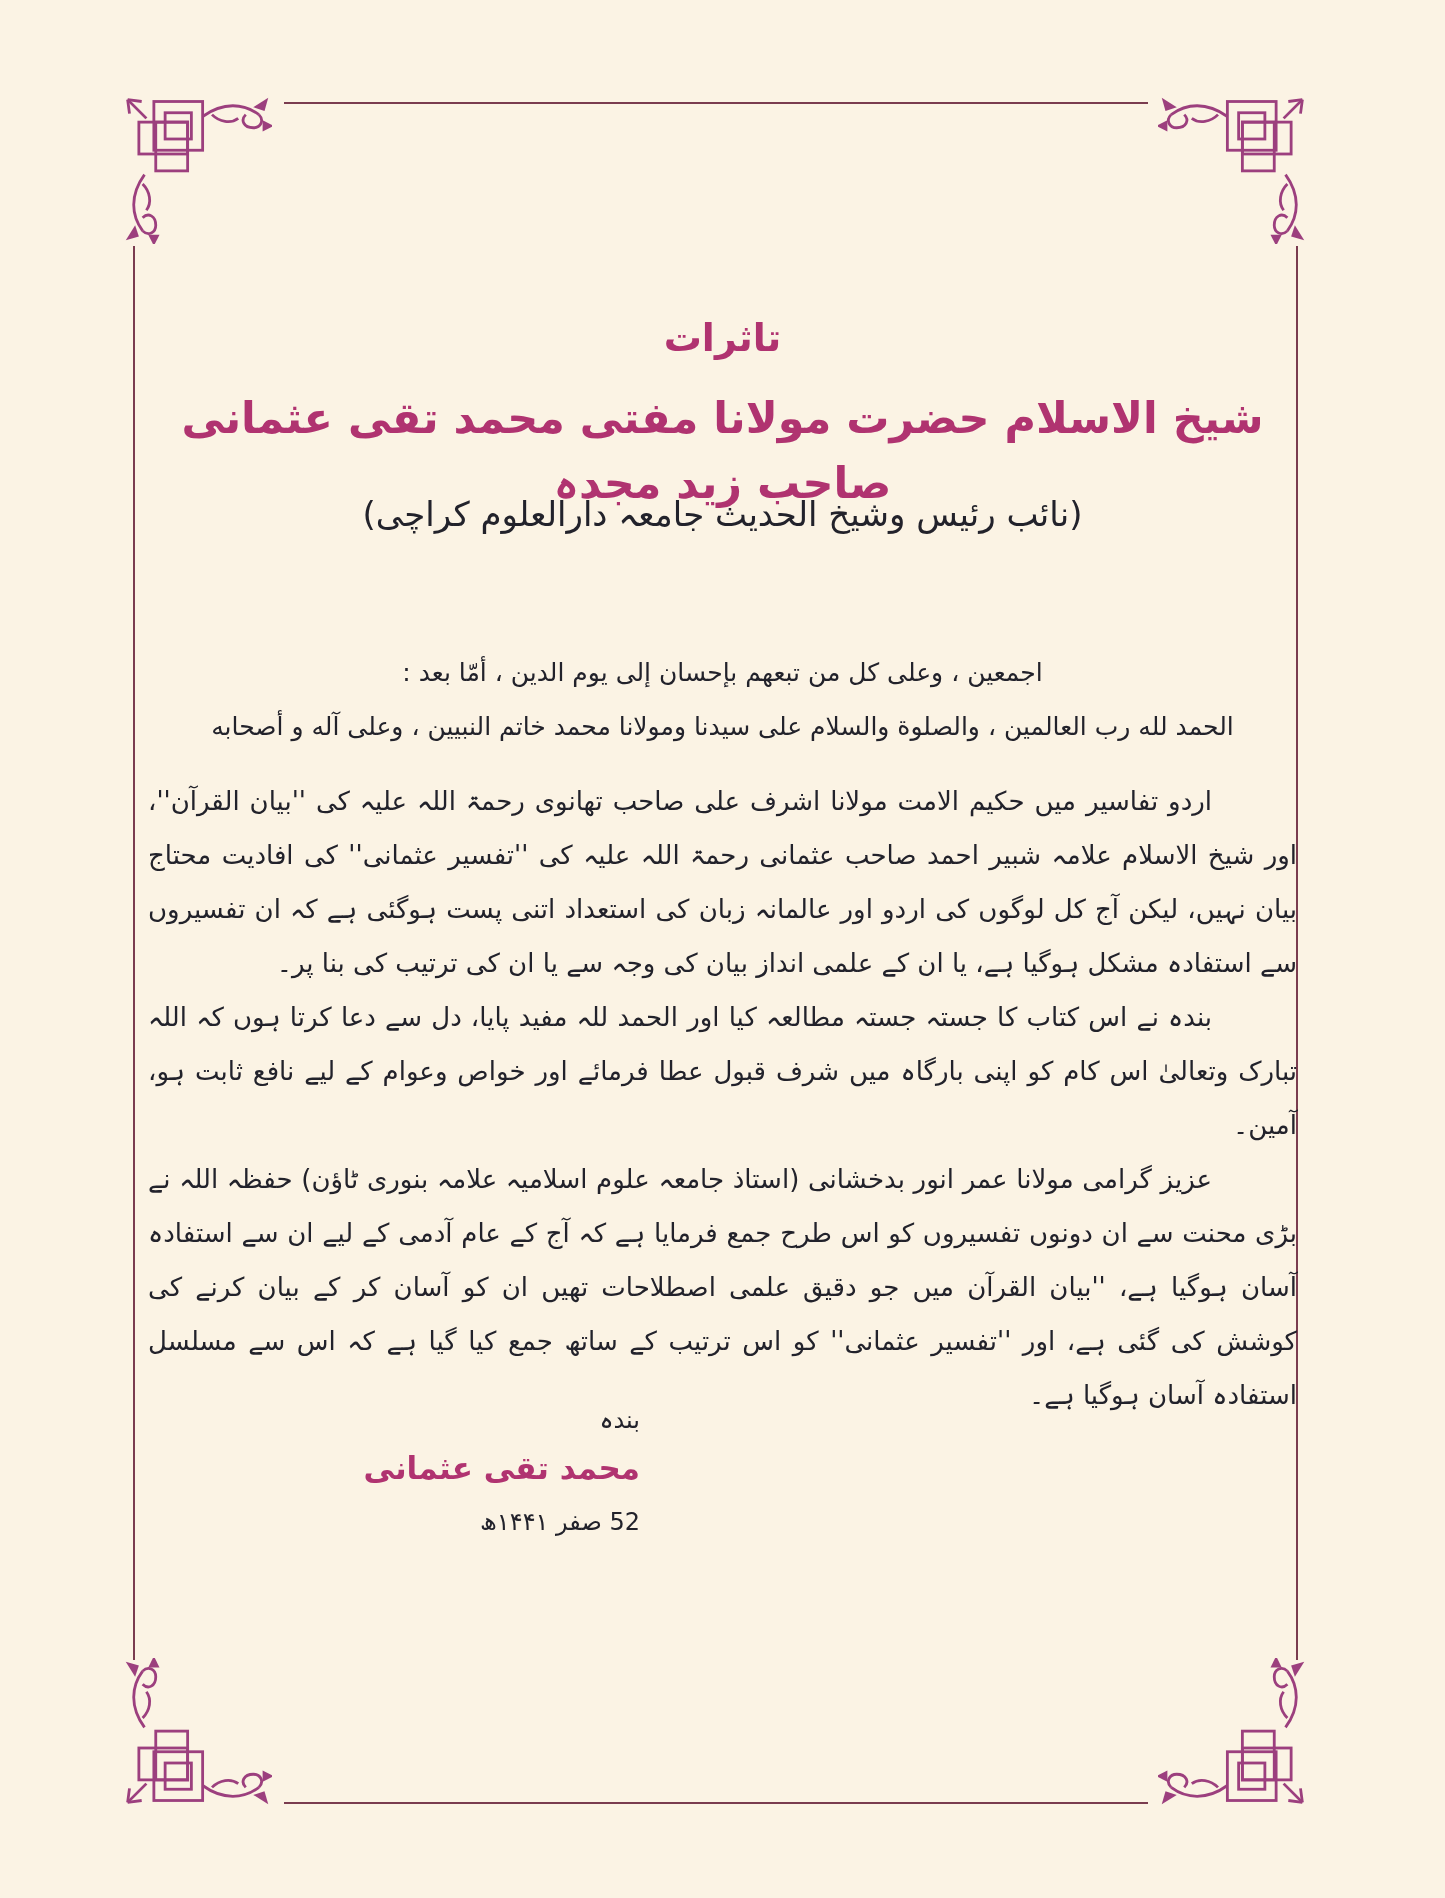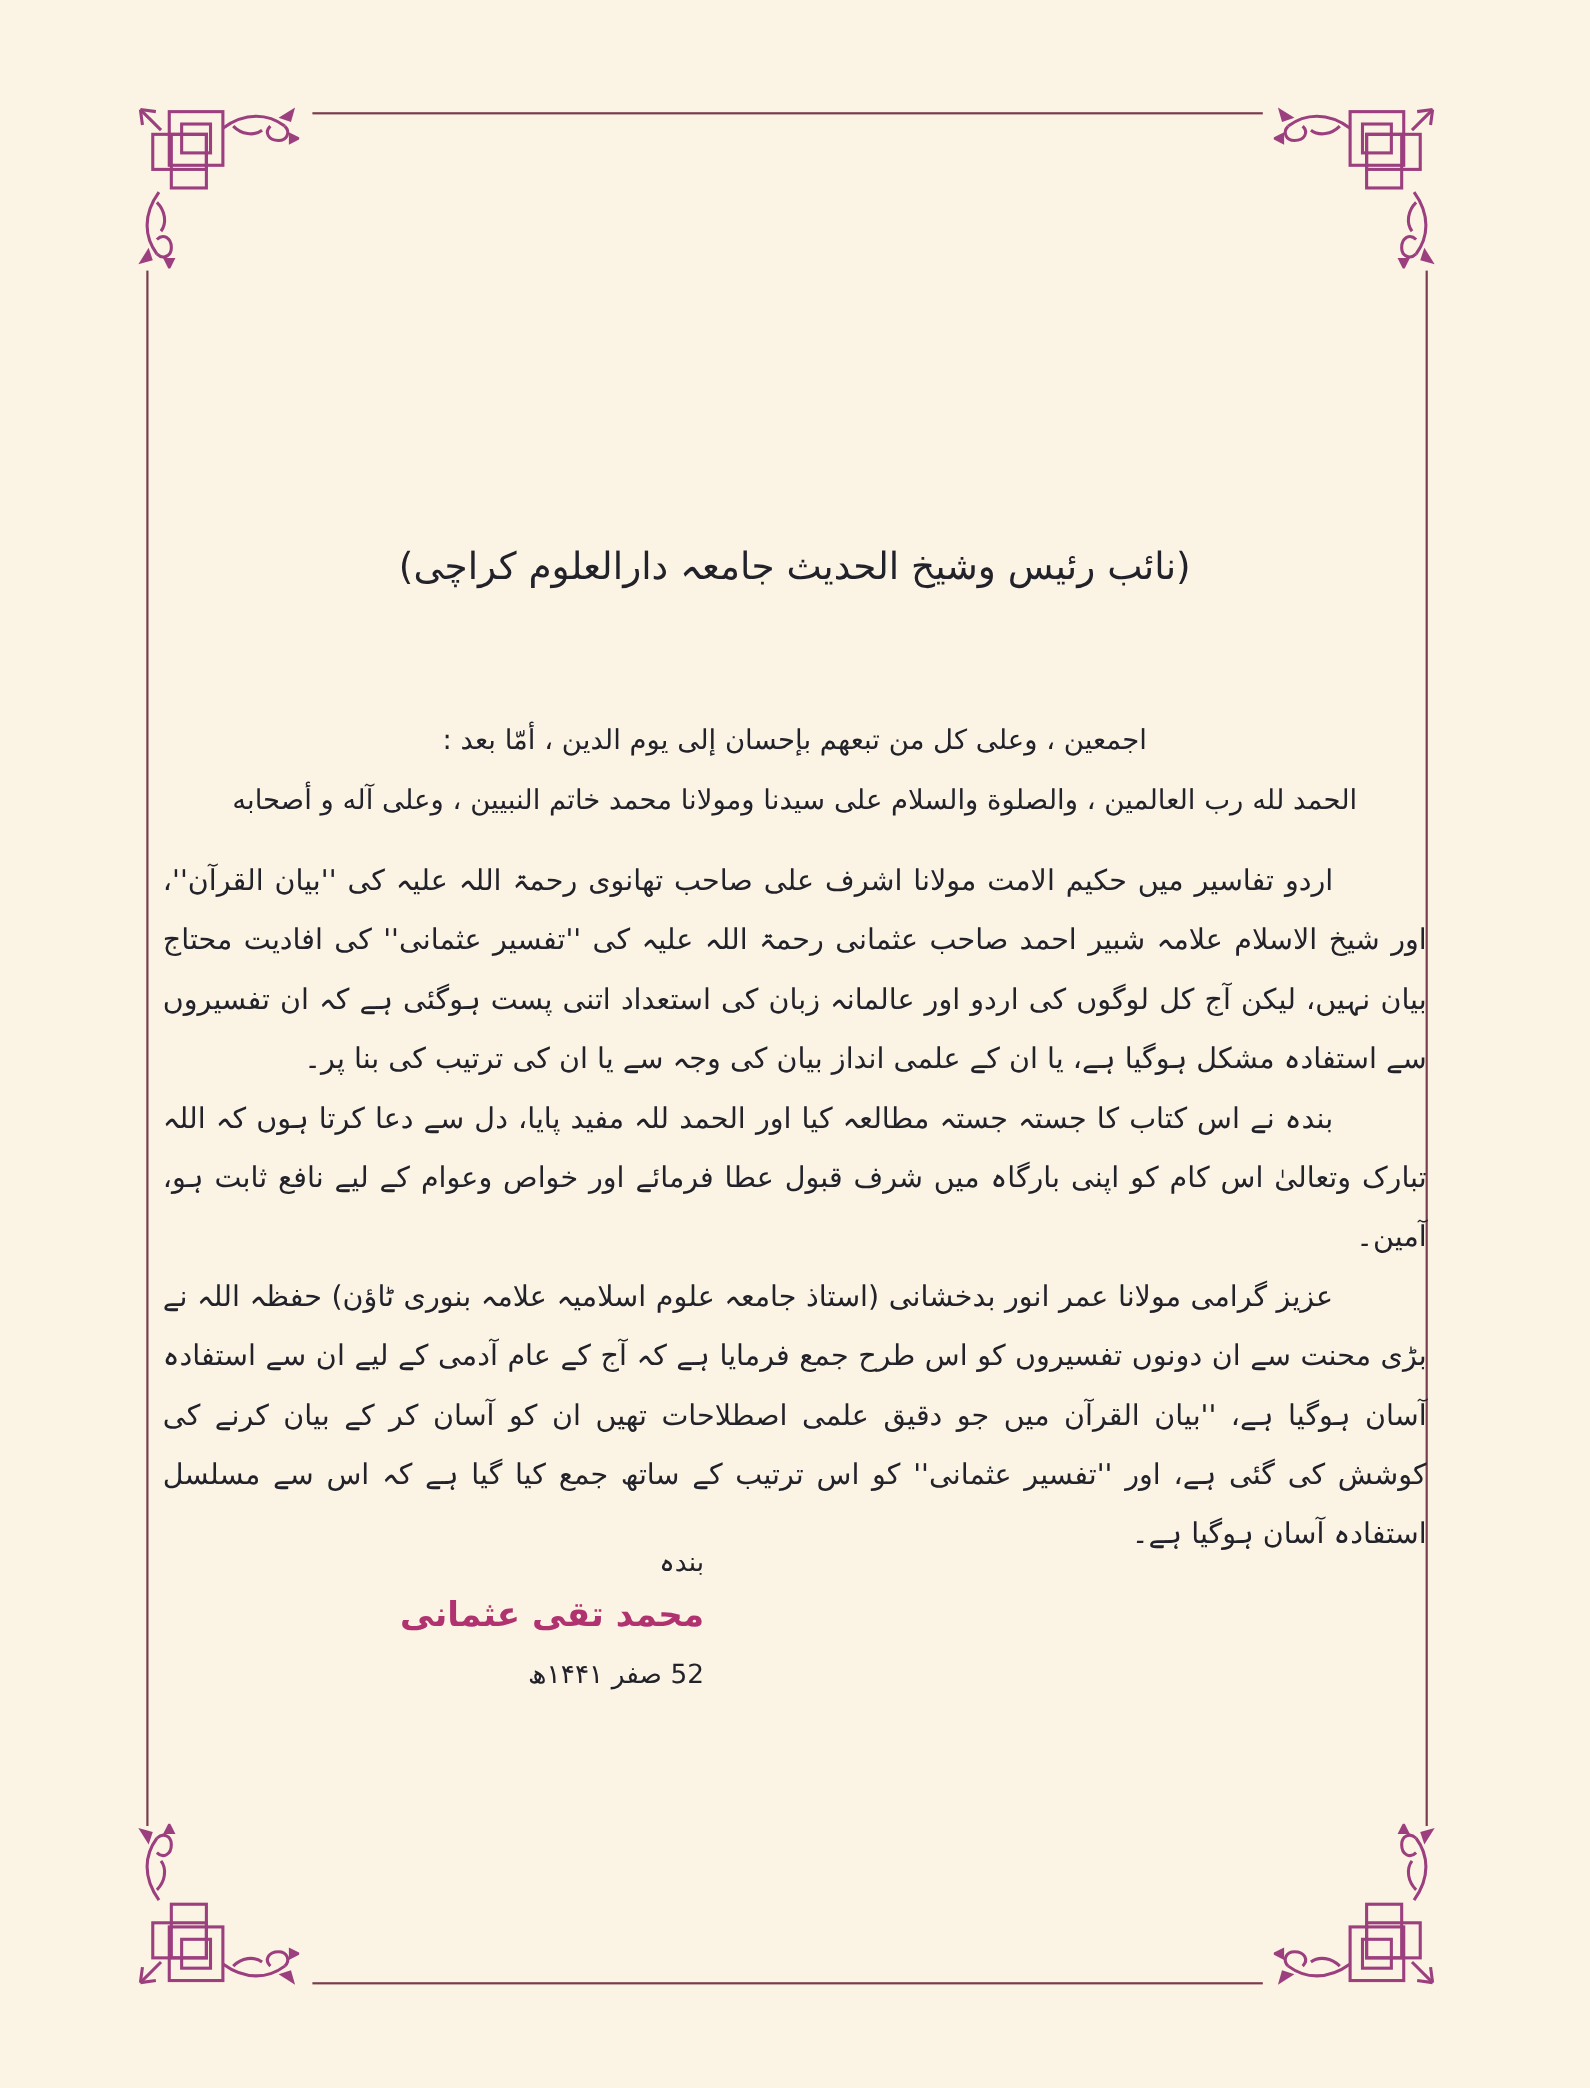--- a/index.html
+++ b/index.html
@@ -101,20 +101,22 @@
   <svg class="ornament orn-tr" viewBox="0 0 160 160">
       <use href="#corner-ornament"></use>
     </svg>
   <svg class="ornament orn-bl" viewBox="0 0 160 160">
       <use href="#corner-ornament"></use>
     </svg>
   <svg class="ornament orn-br" viewBox="0 0 160 160">
       <use href="#corner-ornament"></use>
     </svg>
 
+  <div class="kicker">تاثرات</div>
+  <div class="title">شیخ الاسلام حضرت مولانا مفتی محمد تقی عثمانی صاحب زید مجدہ</div>
   <div class="subtitle">(نائب رئیس وشیخ الحدیث جامعہ دارالعلوم کراچی)</div>
 
   <div class="arabic-block">
     <div>اجمعين ، وعلى كل من تبعهم بإحسان إلى يوم الدين ، أمّا بعد :</div>
     <div>الحمد لله رب العالمين ، والصلوة والسلام على سيدنا ومولانا محمد خاتم النبيين ، وعلى آله و أصحابه</div>
   </div>
 
   <div class="body-text">
     <p>اردو تفاسیر میں حکیم الامت مولانا اشرف علی صاحب تھانوی رحمۃ اللہ علیہ کی ''بیان القرآن''، اور شیخ الاسلام علامہ شبیر احمد صاحب عثمانی رحمۃ اللہ علیہ کی ''تفسیر عثمانی'' کی افادیت محتاج بیان نہیں، لیکن آج کل لوگوں کی اردو اور عالمانہ زبان کی استعداد اتنی پست ہوگئی ہے کہ ان تفسیروں سے استفادہ مشکل ہوگیا ہے، یا ان کے علمی انداز بیان کی وجہ سے یا ان کی ترتیب کی بنا پر۔</p>
     <p>بندہ نے اس کتاب کا جستہ جستہ مطالعہ کیا اور الحمد للہ مفید پایا، دل سے دعا کرتا ہوں کہ اللہ تبارک وتعالیٰ اس کام کو اپنی بارگاہ میں شرف قبول عطا فرمائے اور خواص وعوام کے لیے نافع ثابت ہو، آمین۔</p>

